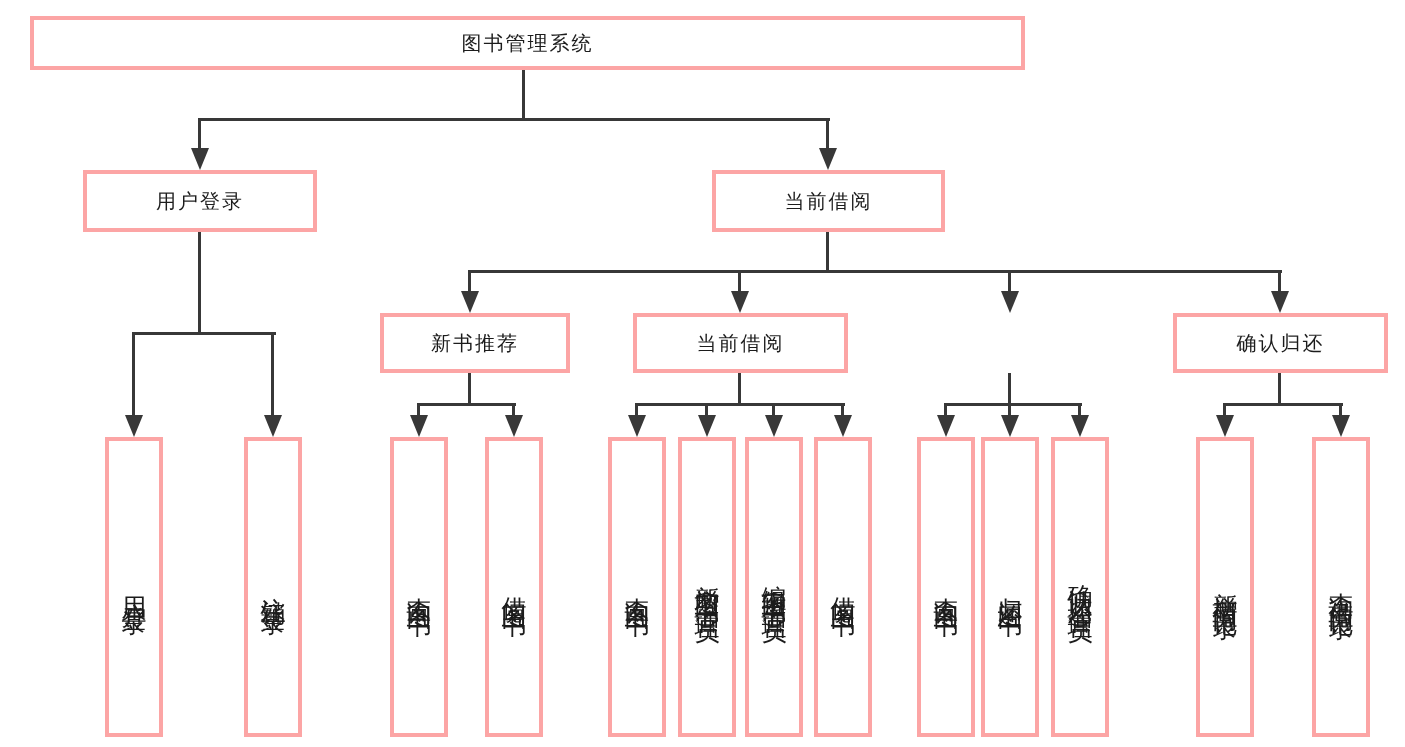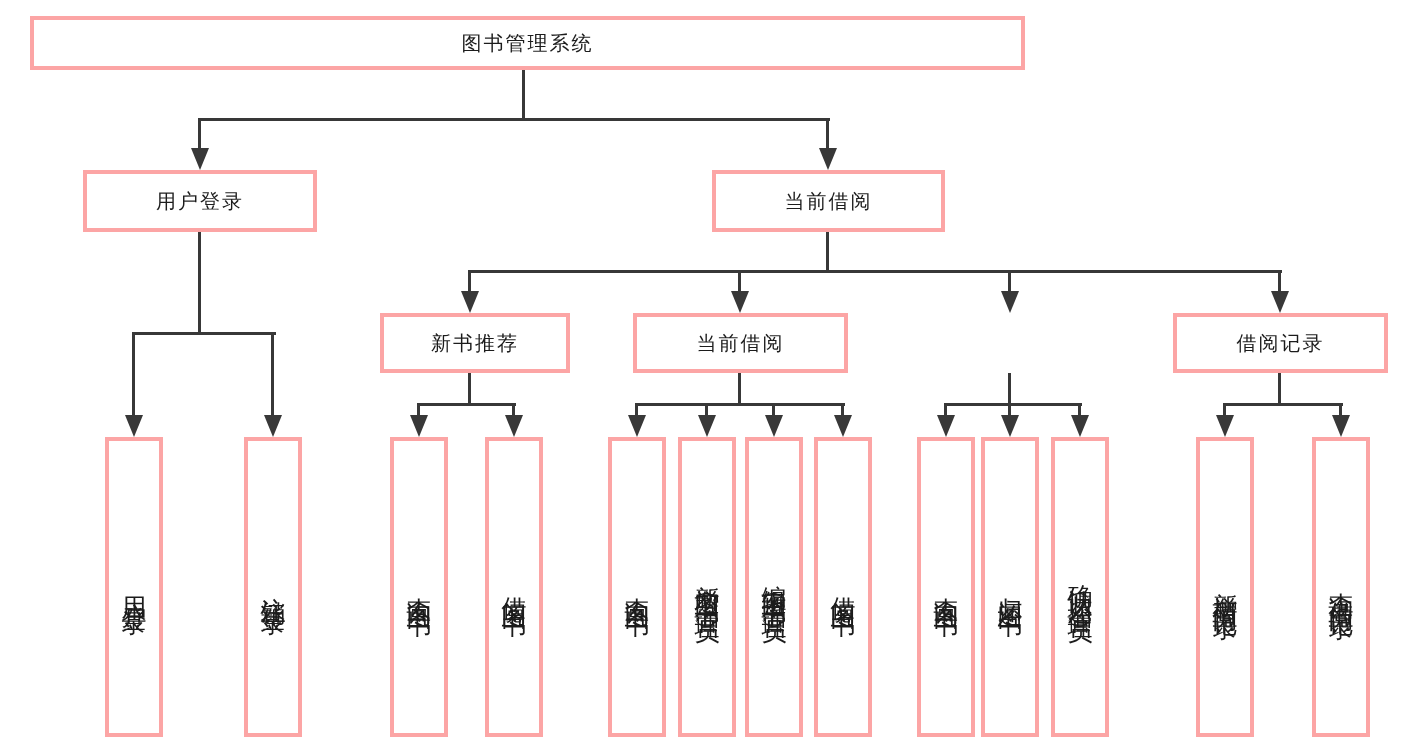--- a/index.html
+++ b/index.html
@@ -92,21 +92,21 @@
     <span class="t">当前借阅</span>
   </div>
 
   <div class="box h" style="left:380px;top:313px;width:190px;height:60px">
     <span class="t">新书推荐</span>
   </div>
   <div class="box h" style="left:633px;top:313px;width:215px;height:60px">
     <span class="t">当前借阅</span>
   </div>
   <div class="box h" style="left:1173px;top:313px;width:215px;height:60px">
-    <span class="t">借阅记录</span>
+    <span class="t">确认归还</span>
   </div>
 
   <div class="box leaf" style="left:105px;top:437px;width:58px;height:300px">
     <span class="t">用户登录</span>
   </div>
   <div class="box leaf" style="left:244px;top:437px;width:58px;height:300px">
     <span class="t">注销登录</span>
   </div>
 
   <div class="box leaf" style="left:390px;top:437px;width:58px;height:300px">

